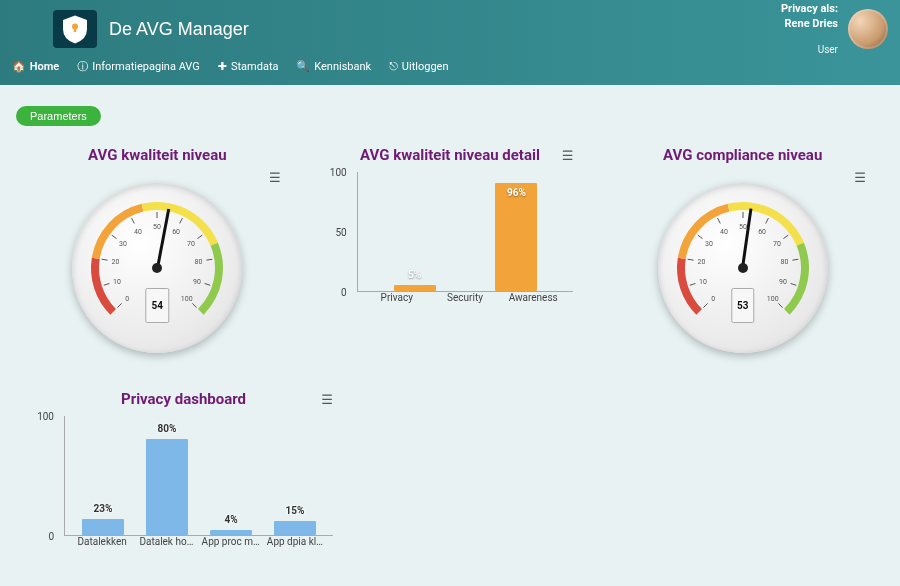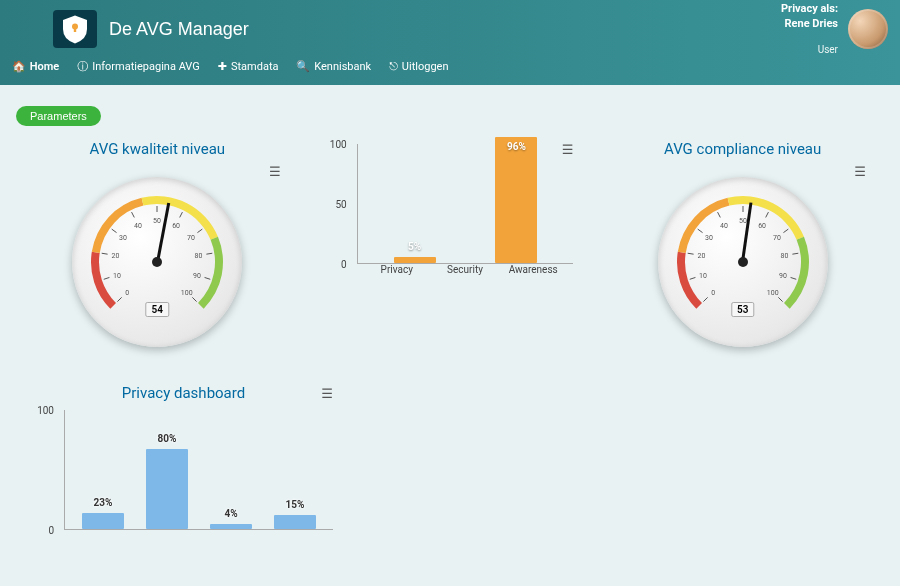--- a/index.html
+++ b/index.html
@@ -72,36 +72,36 @@
     padding: 20px 16px;
   }
   .param-btn {
     background: #3cb33c;
     color: #fff;
     border: none;
     border-radius: 12px;
     padding: 4px 14px;
     font-size: 11px;
     cursor: pointer;
-    margin-bottom: 10px;
+    margin-bottom: 16px;
   }
   .grid {
     display: grid;
     grid-template-columns: 1fr 1fr 1fr;
     gap: 10px;
   }
   .card {
     position: relative;
     padding: 4px 8px 8px 8px;
   }
   .card-title {
     text-align: center;
     font-size: 15px;
-    font-weight: 400;
-    color: #0369a1;
+    font-weight: 700;
+    color: #701a75;
     margin-bottom: 4px;
   }
   .menu-icon {
     position: absolute;
     top: 28px; right: 18px;
     cursor: pointer;
     color: #555;
     font-size: 13px;
   }
   .gauge-wrap {
@@ -115,21 +115,21 @@
     box-shadow: 0 3px 8px rgba(0,0,0,.25), inset 0 2px 6px rgba(0,0,0,.15);
     position: relative;
   }
   .gauge svg { position: absolute; inset: 0; }
   .gauge-value {
     position: absolute;
     bottom: 30px; left: 50%; transform: translateX(-50%);
     background: #f7f7f7;
     border: 1px solid #aaa;
     font-size: 10px;
-    padding: 1px 5px;
+    padding: 11px 5px;
     border-radius: 2px;
     font-weight: 600;
   }
   .needle-pivot {
     position: absolute; left: 50%; top: 50%;
     width: 10px; height: 10px; margin: -5px 0 0 -5px;
     background: #222; border-radius: 50%;
     z-index: 3;
   }
   .needle {
@@ -278,33 +278,34 @@
               <text x="114.698484809835" y="117.698484809835" font-size="7" text-anchor="middle" fill="#555">100</text>
             </svg>
           <div class="needle-pivot"></div>
           <div class="gauge-value">54</div>
         <div class="needle" style="transform: rotate(-169.2deg); left: 50%; top: 50%; width: 3px; height: 60px; margin-left: -1.5px; transform-origin: center top;"></div>
           </div>
       </div>
     </div>
 
     <div class="card">
+      <div class="card-title">AVG kwaliteit niveau detail</div>
       <span class="menu-icon" style="top:6px">☰</span>
       <div class="bar-chart" id="chart-detail">
           <div class="bar-axis-label" style="top: 124px;">0</div>
           <div class="bar-axis-label" style="top: 64px;">50</div>
           <div class="bar-axis-label" style="top: 4px;">100</div>
           <div class="bar-area">
             <div class="bar-col">
               <div class="bar orange" style="height: 6px;">
                 <div class="bar-label" style="top: -16px;">5%</div>
               </div>
             </div>
             <div class="bar-col">
-              <div class="bar orange" style="height: 126px;">
+              <div class="bar orange" style="height: 108px;">
                 <div class="bar-label" style="top: 4px; color: rgb(255, 255, 255); text-shadow: rgba(0, 0, 0, 0.4) 0px 1px 2px;">96%</div>
               </div>
             </div>
           </div>
           <div class="cat-labels">
             <span>Privacy</span>
             <span>Security</span>
             <span>Awareness</span>
           </div>
         </div>
@@ -359,33 +360,39 @@
       <div class="bar-chart" id="chart-privacy">
           <div class="bar-axis-label" style="top: 124px;">0</div>
           <div class="bar-axis-label" style="top: 4px;">100</div>
           <div class="bar-area">
             <div class="bar-col">
               <div class="bar blue" style="height: 16px;">
                 <div class="bar-label" style="top: -16px;">23%</div>
               </div>
             </div>
             <div class="bar-col">
-              <div class="bar blue" style="height: 80px;">
+              <div class="bar blue" style="height: 96px;">
                 <div class="bar-label" style="top: -16px;">80%</div>
               </div>
             </div>
             <div class="bar-col">
               <div class="bar blue" style="height: 4.8px;">
                 <div class="bar-label" style="top: -16px;">4%</div>
               </div>
             </div>
             <div class="bar-col">
               <div class="bar blue" style="height: 14px;">
                 <div class="bar-label" style="top: -16px;">15%</div>
               </div>
             </div>
+          </div>
+          <div class="cat-labels">
+            <span>Datalekken</span>
+            <span>Datalek ho…</span>
+            <span>App proc m…</span>
+            <span>App dpia kl…</span>
           </div>
         </div>
     </div>
     <div></div>
     <div></div>
   </div>
 </div>
 
 </body></html>

